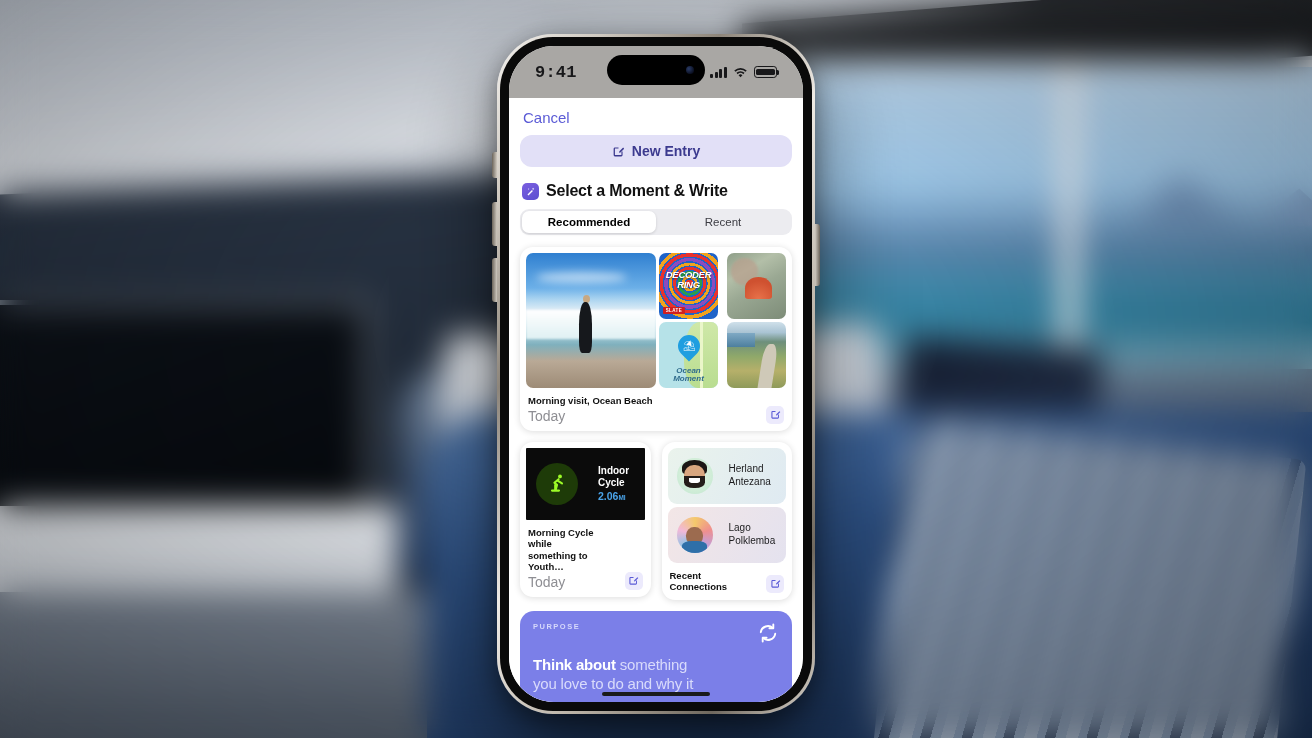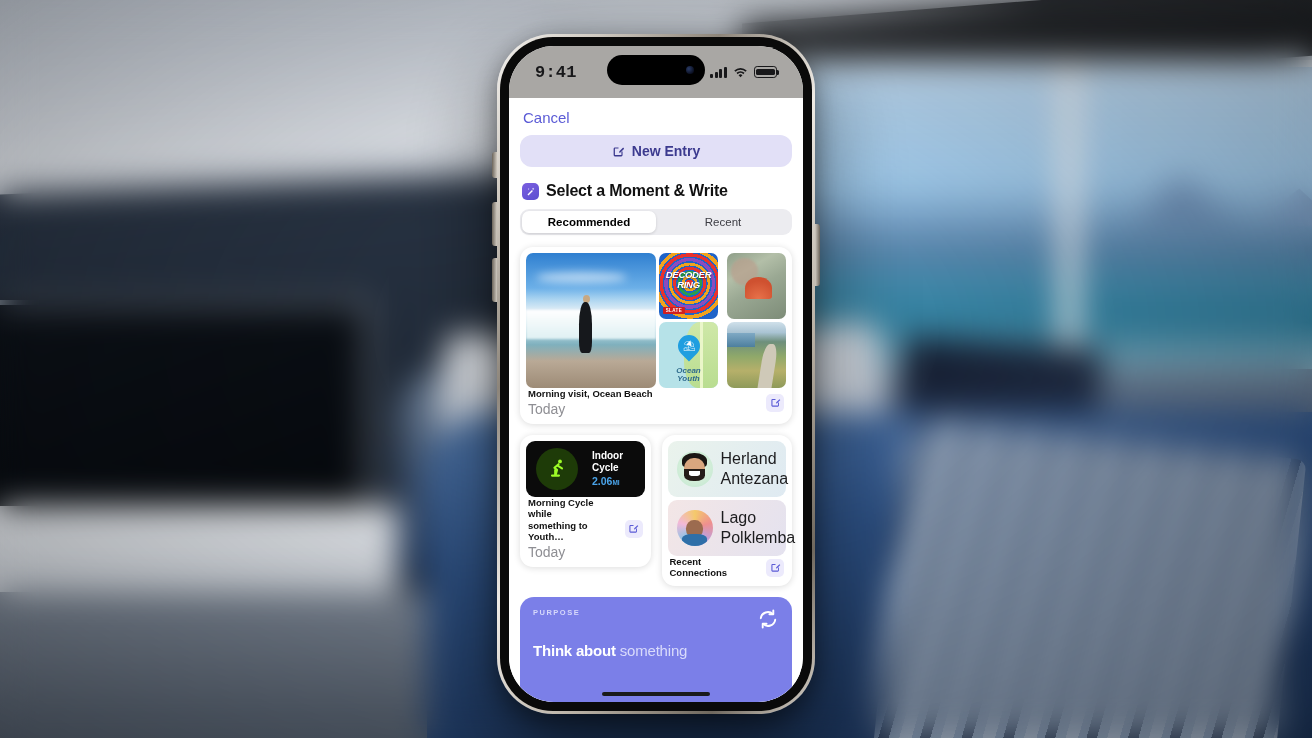--- a/index.html
+++ b/index.html
@@ -203,37 +203,37 @@
                font-size:8px; font-weight:700; color:#2f6b8c; line-height:1.05;font-style:italic;}
 
   
   .ph-coast { position:absolute; inset:0;
     background: linear-gradient(180deg,#cfe0ea 0%, #a9c3d3 16%, #6e8f7c 30%, #8fa86a 52%, #b6b06a 74%, #8e9a5a 100%);}
   .ph-coast .sea { position:absolute; left:0; top:16%; width:48%; height:22%;
                    background:linear-gradient(180deg,#7fa9c4,#4d7f9e);}
   .ph-coast .rd  { position:absolute; right:18%; top:34%; width:24%; height:66%;
                    background:#cfc9b8; transform:skewX(-9deg); border-radius:40% 40% 0 0;}
 
-  .card-footer { display:flex; align-items:center; padding:0 2px 1px 2px; }
+  .card-footer { display:flex; align-items:flex-end; margin-top:7px; padding:0 2px 1px 2px; }
   .cf-text { flex:1; min-width:0; }
   .cf-title { font-size:9.5px; font-weight:700; color:#111; line-height:1.22; }
   .cf-sub   { font-size:14px; color:#8e8e93; margin-top:1px; }
   .edit-btn {
     width:18px; height:18px; border-radius:5px; background:#eceafc; flex:0 0 auto;
     display:flex; align-items:center; justify-content:center; margin-left:6px; margin-top:1px;
   }
 
   
   .row2 { display:flex; gap:11px; margin-bottom:11px; }
   .row2 > div { flex:1; min-width:0; }
 
   .stack { display:flex; flex-direction:column; gap:3px; }
   .workout {
-    background:#0b0b0b; border-radius:9px; height:56px; display:flex; align-items:center;
-    padding:0 10px; gap:14px;
+    background:#0b0b0b; border-radius:1px; height:72px; display:flex; align-items:center;
+    padding:0 10px; gap:20px;
   }
   .wk-circle { width:42px; height:42px; border-radius:50%; background:#1e3b08;
                display:flex; align-items:center; justify-content:center; flex:0 0 auto;}
   .wk-name { font-size:10px; font-weight:700; color:#fff; line-height:1.18; }
   .wk-dist { font-size:10.5px; font-weight:700; color:#4aa3e8; margin-top:2px; }
   .wk-dist u { font-size:6.5px; text-decoration:none; }
 
   .music { display:flex; border-radius:9px; overflow:hidden; height:50px; }
   .album {
     width:48%; background:#efece6; position:relative; overflow:hidden;
@@ -256,21 +256,21 @@
   .contact.b { background: linear-gradient(120deg,#f3e6e6,#e4e2ef); }
   .avatar { width:36px; height:36px; border-radius:50%; flex:0 0 auto; position:relative; overflow:hidden; }
   .av-a { background: radial-gradient(circle at 50% 45%, #eaf7e4, #bfe6cf); }
   .av-a .hair { position:absolute; left:16%; top:6%; width:68%; height:42%; background:#1b1714; border-radius:50% 50% 28% 28%;}
   .av-a .face { position:absolute; left:22%; top:22%; width:56%; height:58%; background:#d9a77f; border-radius:48%;}
   .av-a .beard{ position:absolute; left:22%; top:52%; width:56%; height:32%; background:#241d18; border-radius:0 0 48% 48%;}
   .av-a .smile{ position:absolute; left:34%; top:58%; width:32%; height:14%; background:#fff; border-radius:0 0 40% 40%;}
   .av-b { background: conic-gradient(#f4c96b,#ef8f8f,#b9a3e8,#7fc5e8,#f2b8d8,#f4c96b); }
   .av-b .face { position:absolute; left:26%; top:30%; width:48%; height:50%; background:#9c6b4f; border-radius:46%;}
   .av-b .body { position:absolute; left:14%; bottom:0; width:72%; height:32%; background:#2f6fa8; border-radius:40% 40% 0 0;}
-  .ct-name { font-size:16px; color:#1c1c1e; line-height:1.25; }
+  .ct-name { font-size:10px; color:#1c1c1e; line-height:1.25;margin-left:8px; }
 
   
   .purpose {
     background:#7b7fe8; border-radius:14px; padding:11px 13px 14px 13px; position:relative;
     min-height:120px;
   }
   .pp-label { font-size:7.5px; font-weight:800; color:#d6d8fb; letter-spacing:1.5px; }
   .pp-refresh { position:absolute; right:12px; top:10px; }
   .pp-text { font-size:15px; font-weight:700; color:#ffffff; line-height:1.28; margin-top:24px;
              letter-spacing:-.2px;}
@@ -406,21 +406,21 @@
                 <div class="tile">
                   <div class="ph-map">
                       <div class="land"></div>
                       <div class="road"></div>
                     </div>
                   <div class="map-pin">
                       <span>⛱</span>
                     </div>
                   <div class="map-label">
                     <div>Ocean</div>
-                    <div>Youth</div>
+                    <div>Moment</div>
                   </div>
                 </div>
                 <div class="tile">
                   <div class="ph-coast">
                       <div class="sea"></div>
                       <div class="rd"></div>
                     </div>
                 </div>
               </div>
             </div>
@@ -537,20 +537,21 @@
           <div class="pp-refresh">
             <svg width="24" height="24" viewBox="0 0 24 24">
               <path d="M4.8 11.2a7.2 7.2 0 0 1 12.1-4.1" stroke="#fff" stroke-width="1.9" fill="none" stroke-linecap="round"></path>
               <path d="M19.2 12.8a7.2 7.2 0 0 1-12.1 4.1" stroke="#fff" stroke-width="1.9" fill="none" stroke-linecap="round"></path>
               <path d="M17.3 3.4v3.9h-3.9" stroke="#fff" stroke-width="1.9" fill="none" stroke-linecap="round" stroke-linejoin="round"></path>
               <path d="M6.7 20.6v-3.9h3.9" stroke="#fff" stroke-width="1.9" fill="none" stroke-linecap="round" stroke-linejoin="round"></path>
             </svg>
           </div>
           <div class="pp-text">
             <span>Think about</span><span class="dim"> something</span>
+            <div class="dim">you love to do and why it</div>
           </div>
         </div>
 
       </div>
 
       <div class="home-indicator"></div>
     </div>
   </div>
 </div>
 

